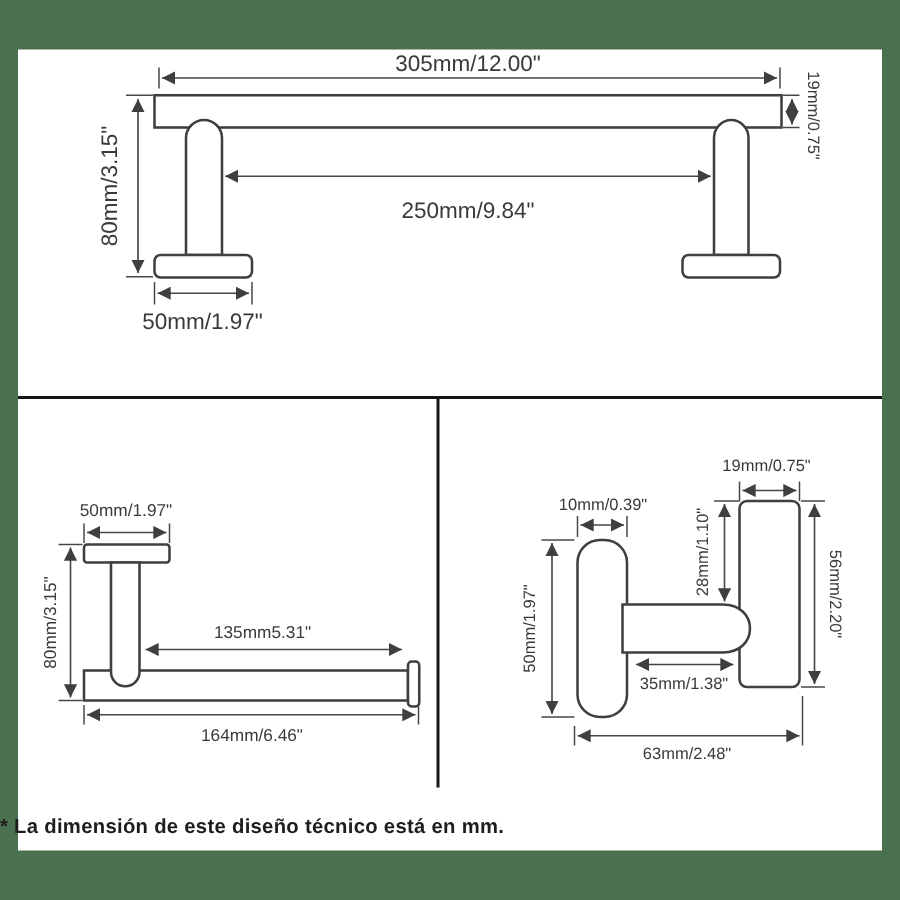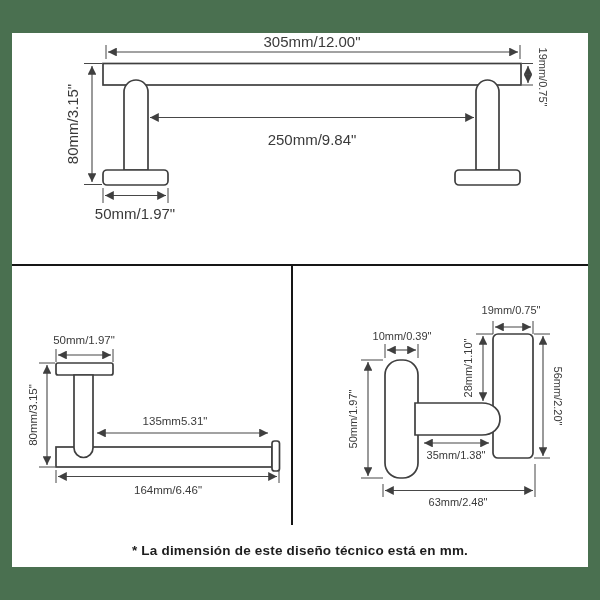--- a/index.html
+++ b/index.html
@@ -12,21 +12,21 @@
   .p1{left:12px;top:33px;}
   .p2{left:12px;top:265px;}
   .p3{left:292px;top:265px;}
   svg text{font-family:"Liberation Sans",sans-serif;fill:#3a3a3a;}
   .t15{font-size:15px;}
   .t12{font-size:11.5px;}
   .t11{font-size:11px;}
   .shape{fill:#ffffff;stroke:#3f3f3f;stroke-width:1.7px;}
   .dim{stroke:#474747;stroke-width:1.1px;fill:none;}
   .ext{stroke:#474747;stroke-width:1px;fill:none;}
-  .caption{position:absolute;left:0;top:543px;width:600px;text-align:center;
+  .caption{position:absolute;left:0;top:543px;width:600px;text-align:left;
            font-size:13.5px;font-weight:600;color:#1d1d1d;letter-spacing:.2px;}
 </style>
 </head>
 <body>
 
 <div class="stage">
   <div class="sheet"></div>
 
   <svg class="p1" width="576" height="231" viewBox="0 0 576 231">
     <defs>

